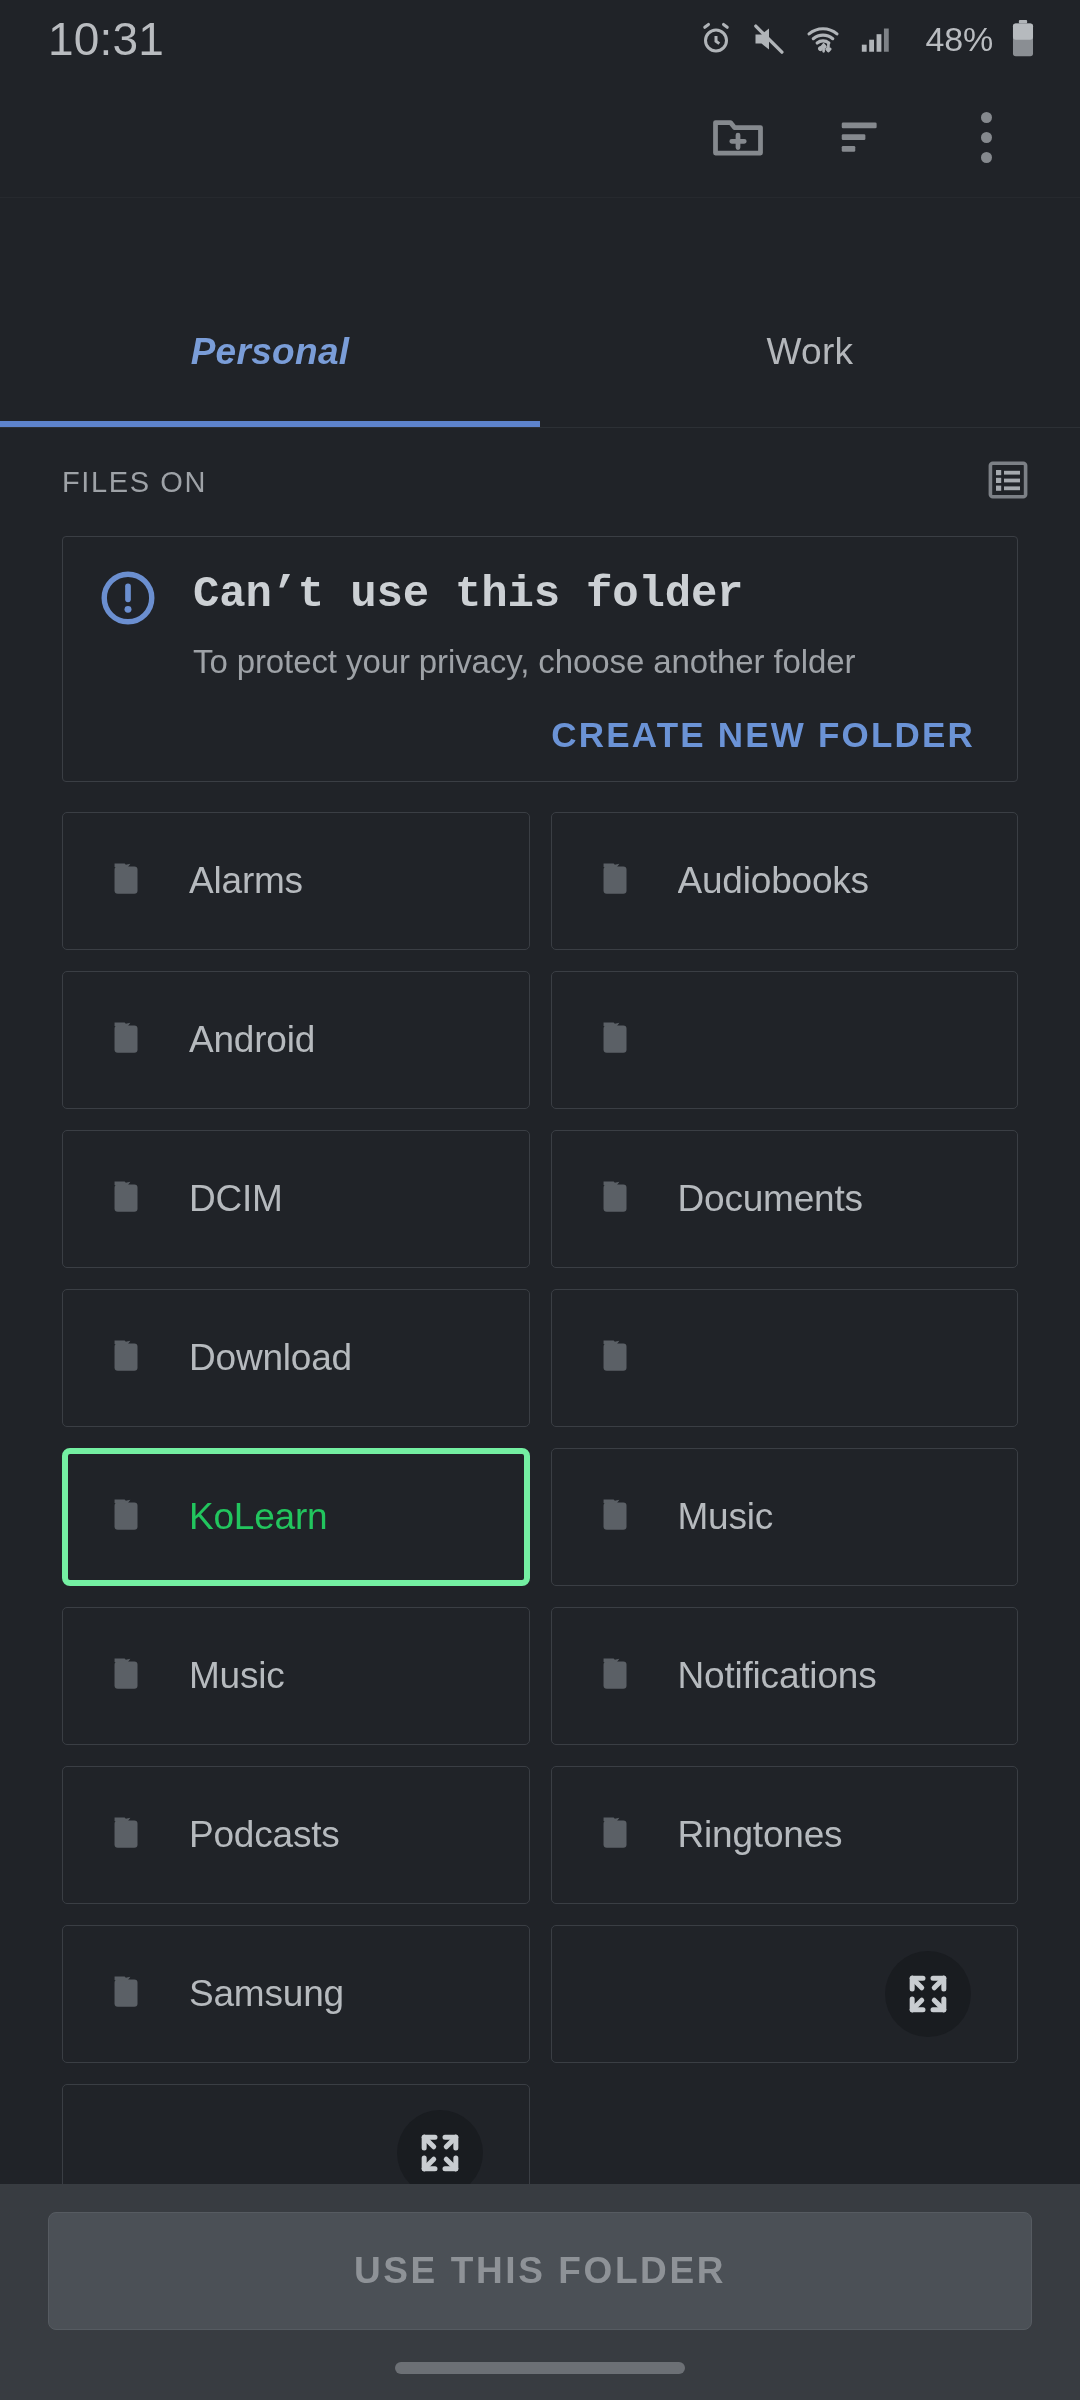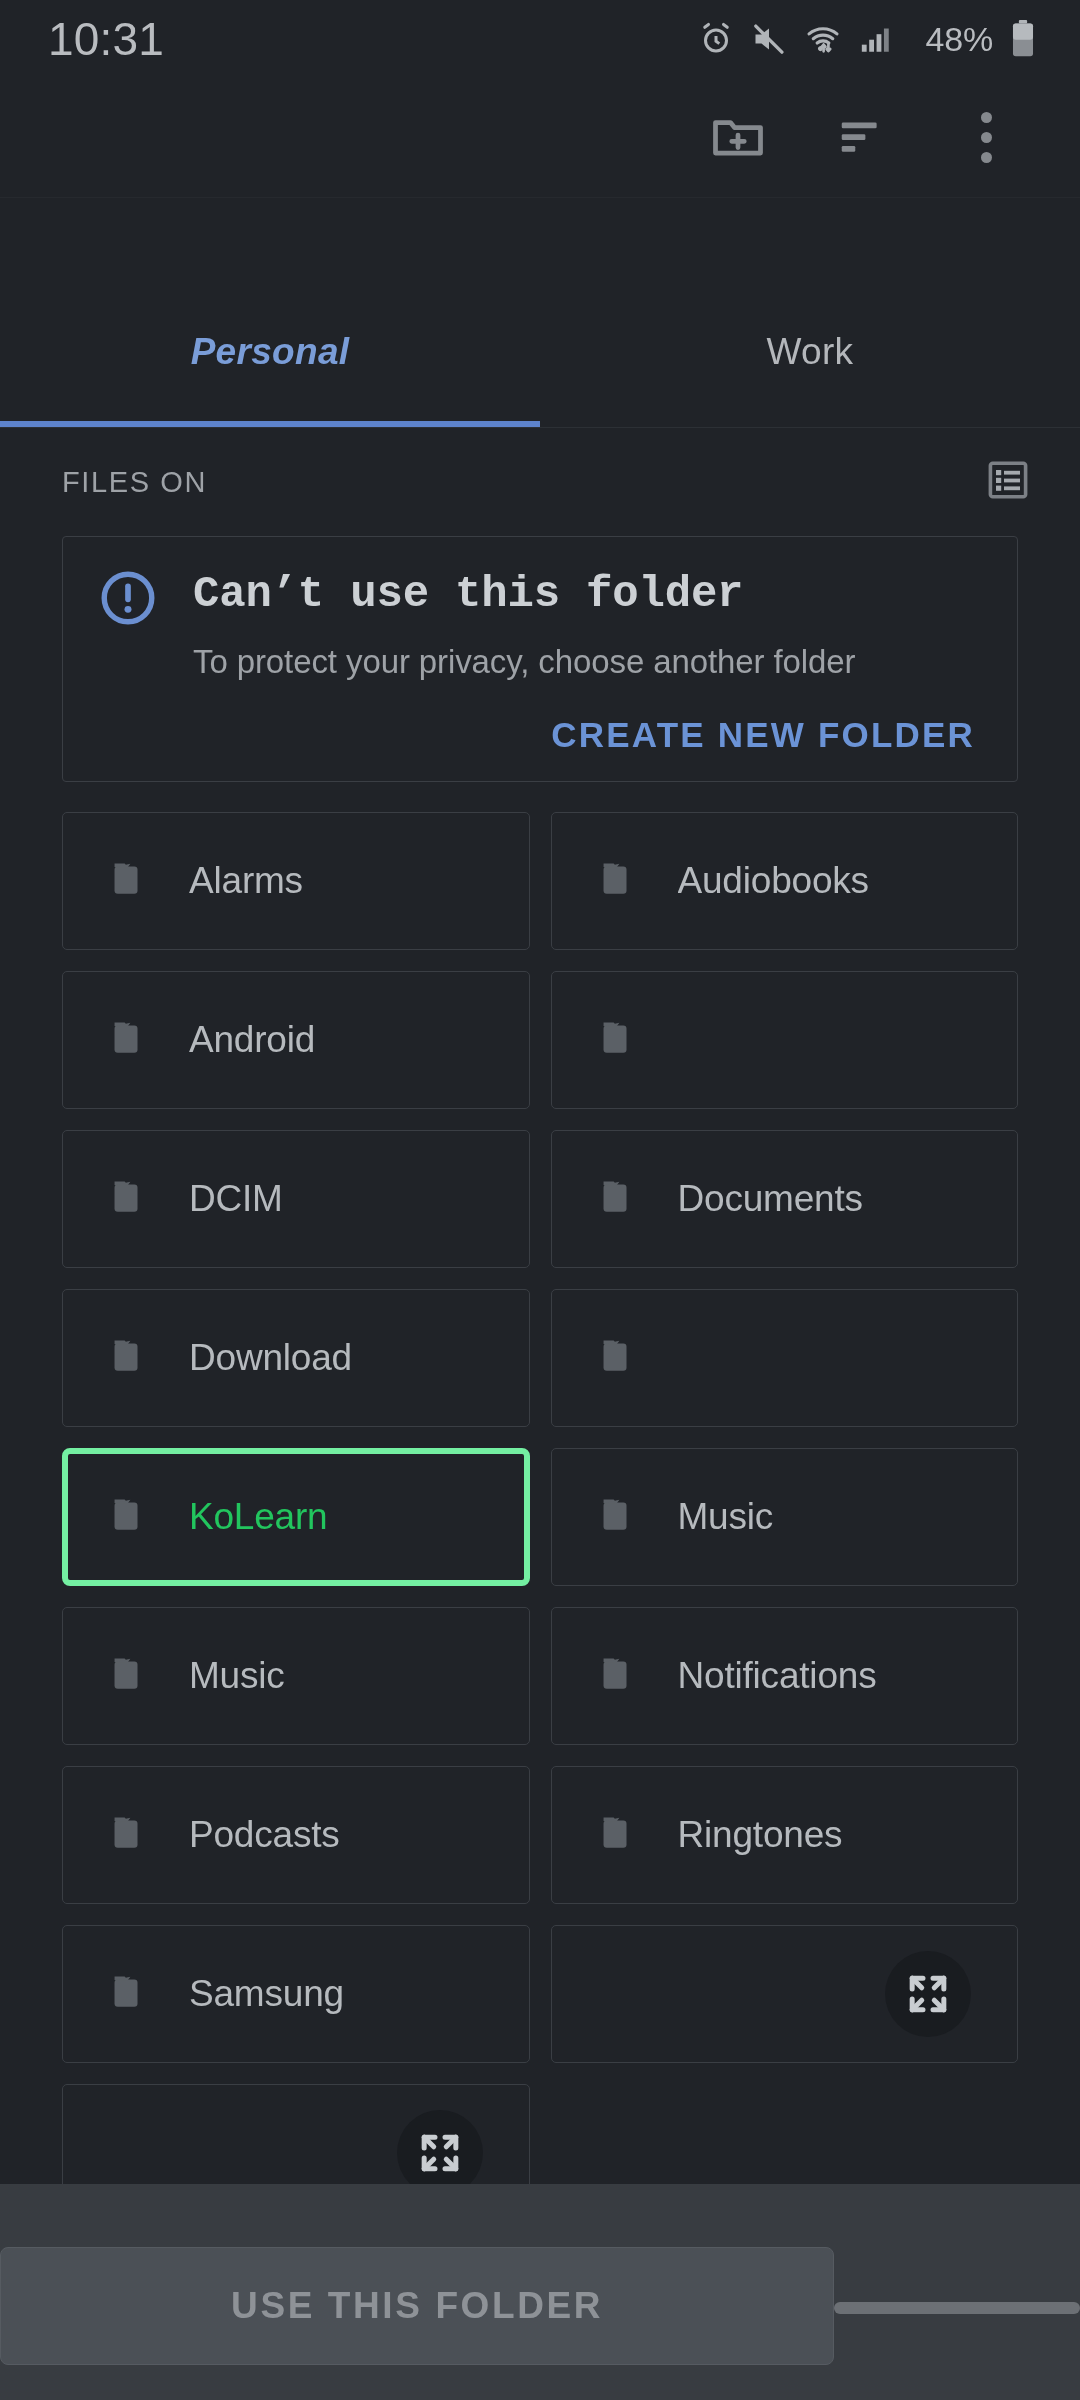--- a/index.html
+++ b/index.html
@@ -117,21 +117,21 @@
   .expand-badge {
     width:86px; height:86px; border-radius:50%;
     background:#191c20;
     display:flex; align-items:center; justify-content:center;
   }
 
   
   .bottombar {
     position:absolute; left:0; right:0; bottom:0;
     height:216px; background:#383c41;
-    display:flex; flex-direction:row; align-items:center;
+    display:flex; flex-direction:column; align-items:center;
   }
   .use-btn {
     margin-top:28px;
     width:984px; height:118px;
     background:#4b5056; border:1px solid #565b61; border-radius:8px;
     color:#8e9297; font-size:37px; font-weight:600; letter-spacing:2.6px;
     display:flex; align-items:center; justify-content:center;
     cursor:not-allowed;
   }
   .home-ind {

